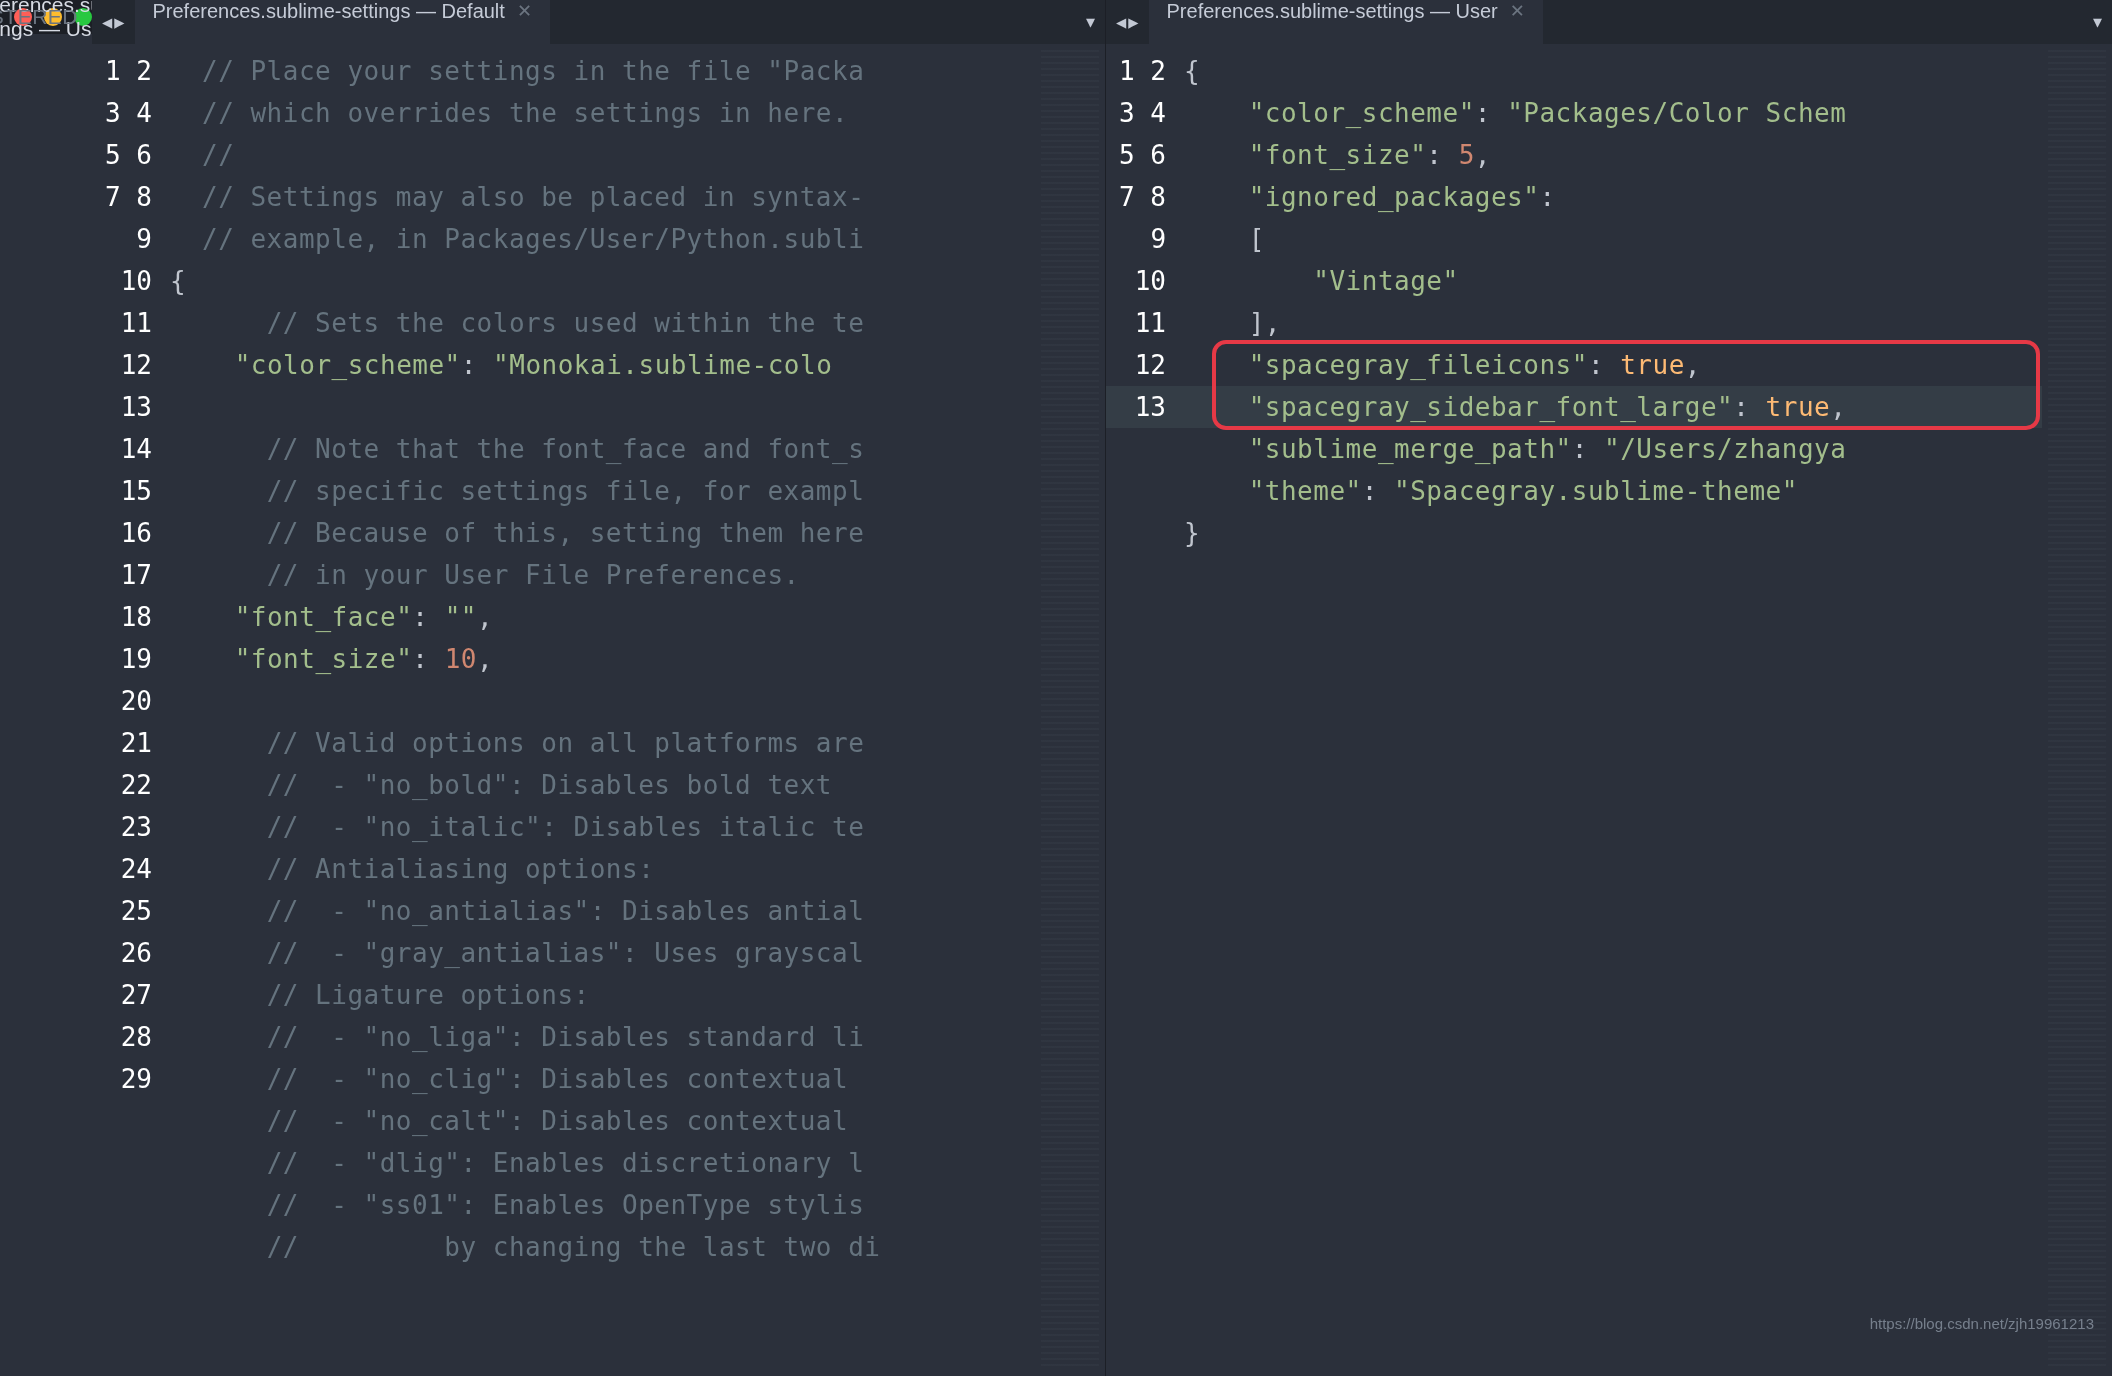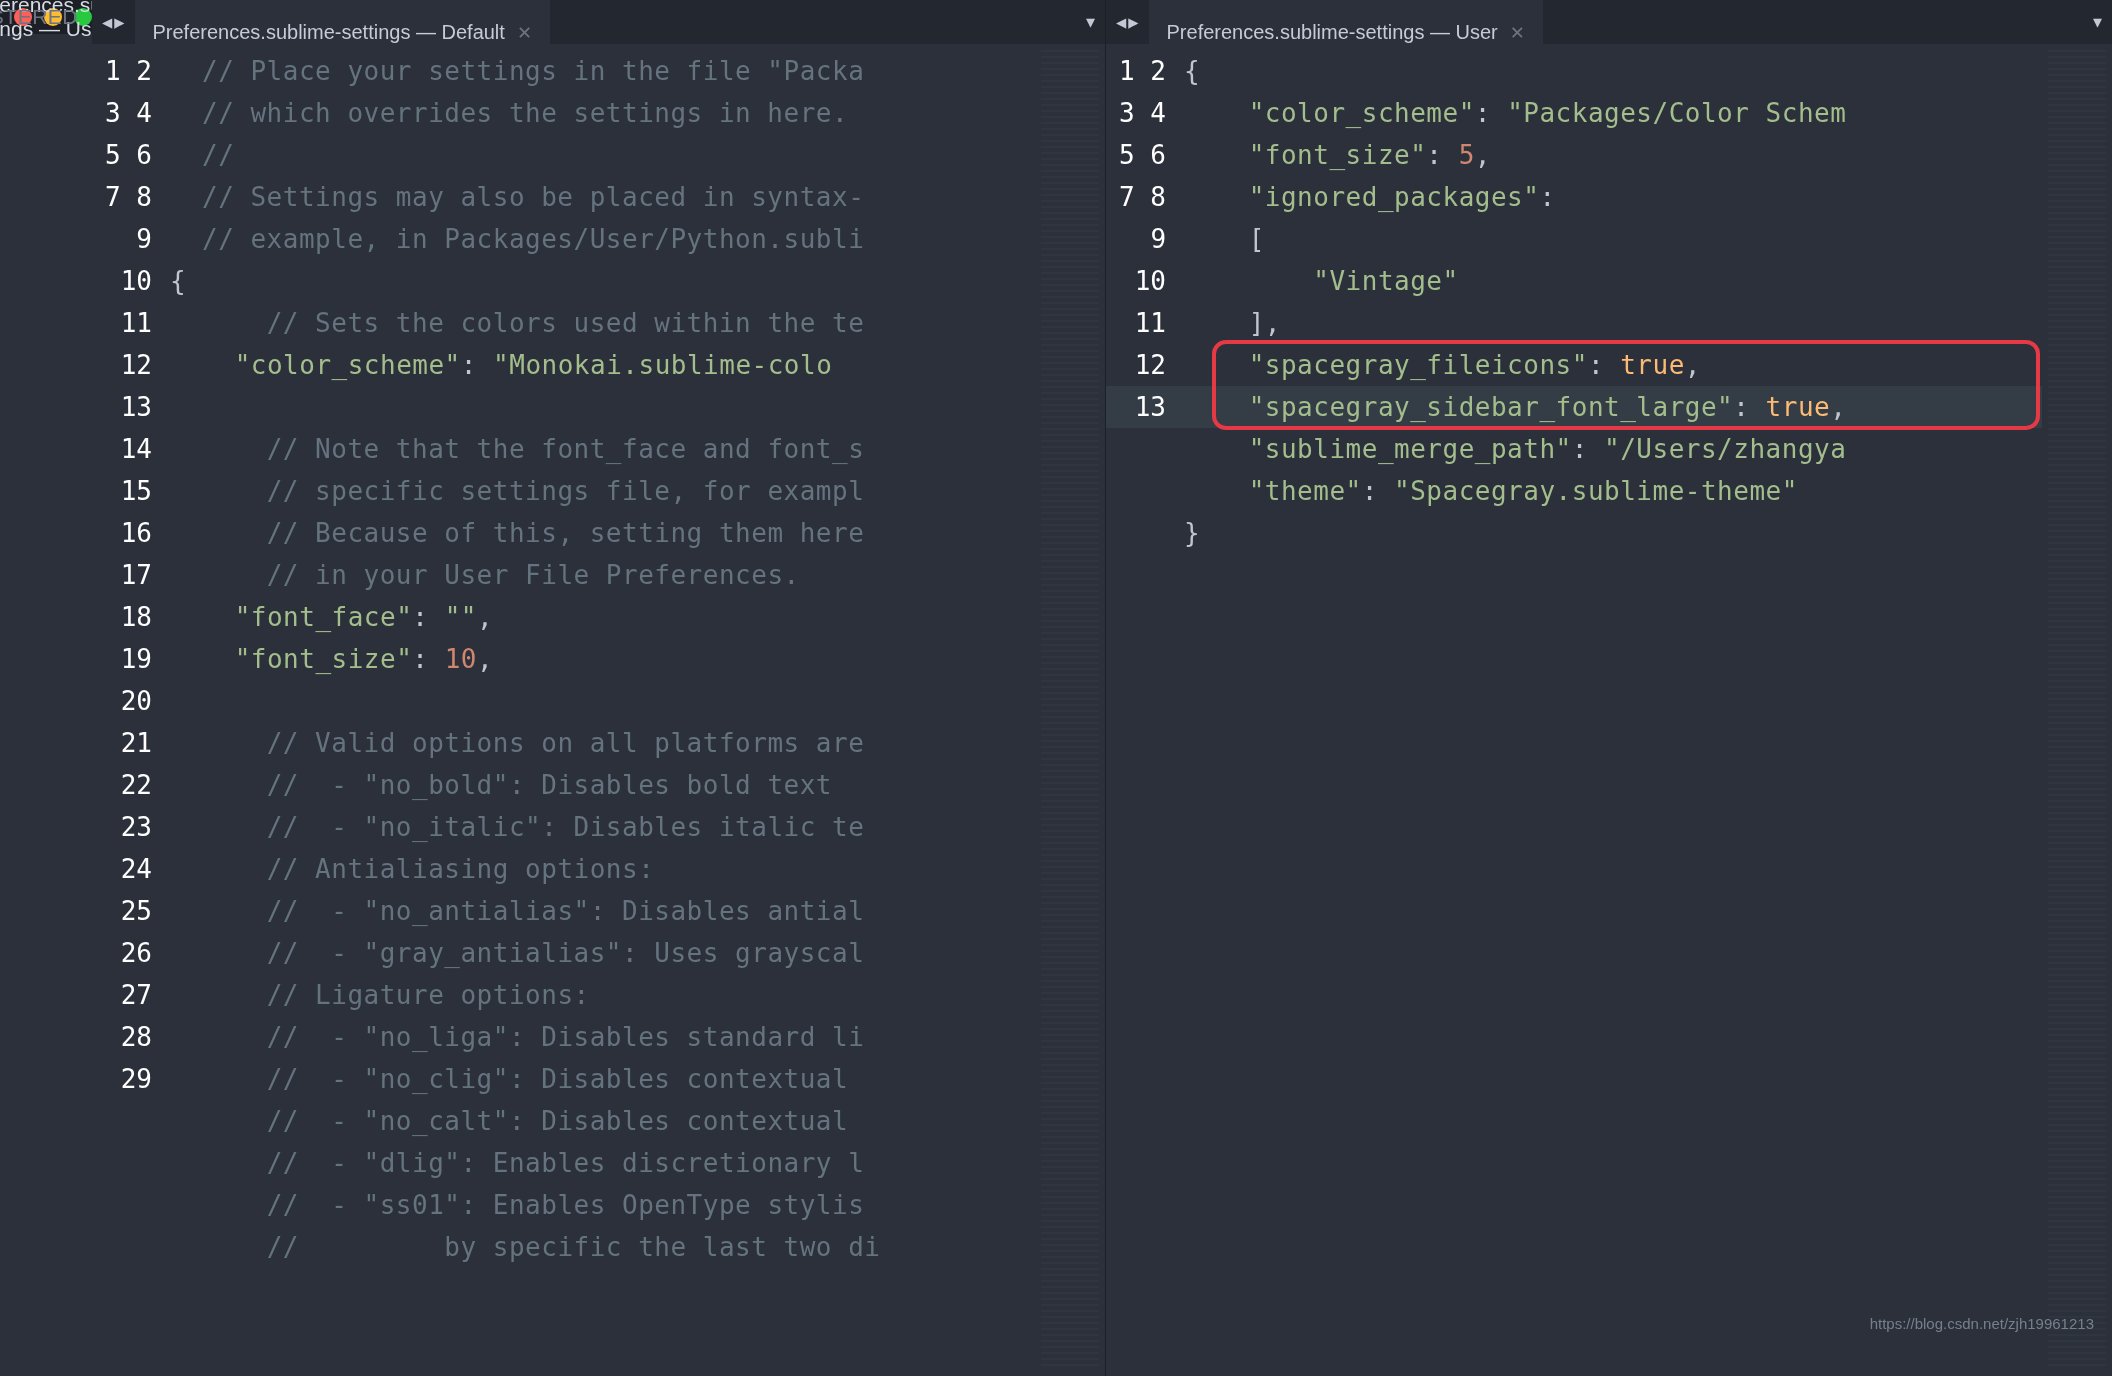--- a/index.html
+++ b/index.html
@@ -14,21 +14,21 @@
   .tl-min { background: #febc2e; }
   .tl-max { background: #28c840; }
   .title-center { position: absolute; left: 50%; transform: translateX(-50%); display: flex; align-items: center; gap: 10px; color: #d7dbe4; font-size: 21px; font-family: -apple-system, sans-serif; }
   .title-right { position: absolute; right: 14px; color: #6b7480; font-size: 21px; font-family: -apple-system, sans-serif; letter-spacing: 0.5px;}
   .file-icon svg { width: 18px; height: 22px; }
 
   
   .tabrow { height: 44px; background: #232830; display: flex; align-items: stretch; position: relative; }
   .nav-arrows { display: flex; align-items: center; gap: 2px; padding: 0 10px; color: #c3c9d4; font-size: 17px;}
   .nav-arrows span { cursor: pointer; }
-  .tab { display: flex; align-items: flex-end; padding: 0 18px; gap: 12px; font-family: -apple-system, sans-serif; font-size: 20px; }
+  .tab { display: flex; align-items: flex-start; padding: 0 18px; gap: 12px; font-family: -apple-system, sans-serif; font-size: 20px; }
   .tab.active { background: #2b303b; color: #c5cbd7; }
   .tab-close { color: #6b7480; font-size: 18px; }
   .tab-dropdown { position: absolute; right: 10px; top: 0; bottom: 0; display: flex; align-items: center; color: #c3c9d4; font-size: 15px; }
 
   
   .split { flex: 1; display: flex; min-height: 0; }
   .pane { position: relative; display: flex; flex-direction: column; min-width: 0; }
   .pane.left { width: 50.2%; border-right: 1px solid #1c1f26; }
   .pane.right { flex: 1; }
 
@@ -150,21 +150,21 @@
     <span class="cm">//  - "no_italic": Disables italic te</span>
     <span class="cm">// Antialiasing options:</span>
     <span class="cm">//  - "no_antialias": Disables antial</span>
     <span class="cm">//  - "gray_antialias": Uses grayscal</span>
     <span class="cm">// Ligature options:</span>
     <span class="cm">//  - "no_liga": Disables standard li</span>
     <span class="cm">//  - "no_clig": Disables contextual </span>
     <span class="cm">//  - "no_calt": Disables contextual </span>
     <span class="cm">//  - "dlig": Enables discretionary l</span>
     <span class="cm">//  - "ss01": Enables OpenType stylis</span>
-    <span class="cm">//         by specific the last two di</span>
+    <span class="cm">//         by changing the last two di</span>
 </div>
         <div class="minimap"></div>
       </div>
     </div>
 
     <div class="pane right">
       <div class="tabrow">
         <div class="nav-arrows">
           <span>◀</span>
           <span>▶</span>

